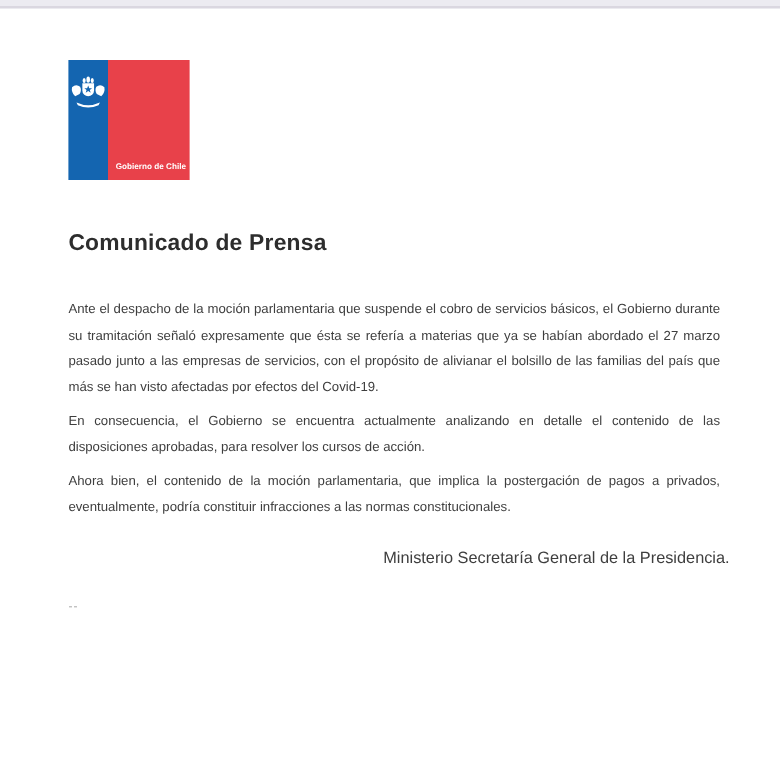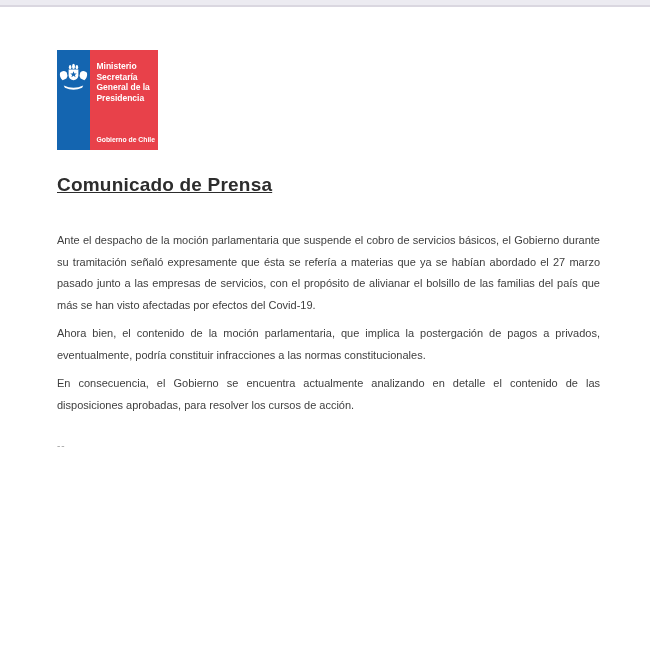--- a/index.html
+++ b/index.html
@@ -32,21 +32,21 @@
   .logo-ministry div {
     font-size: 8.5px; font-weight: bold; line-height: 10.5px; white-space: nowrap;
   }
   .logo-footer {
     margin-top: auto; font-size: 6.8px; font-weight: bold; white-space: nowrap;
   }
 
   
   .title {
     font-size: 19px; font-weight: bold; color: #2D2D2D;
-    margin: 24px 0 0 0; letter-spacing: 0.2px; text-decoration: underline;
+    margin: 42px 0 0 0; letter-spacing: 0.2px;
   }
   .body-text { margin-top: 34px; }
   .para {
     font-size: 11px; line-height: 21.5px; color: #3E3E3E;
     text-align: justify; margin: 0 0 7px 0;
   }
   .signature {
     margin-top: 20px; margin-right: -8px;
     text-align: right; font-size: 13.6px; line-height: 21.5px; color: #3E3E3E;
   }
@@ -73,35 +73,30 @@
               <path d="M15.5 8.5 h13 v8 a6.5 6.5 0 0 1 -6.5 6.5 a6.5 6.5 0 0 1 -6.5 -6.5 z"></path>
               <path d="M4 13 q4.5 -4.5 9 -0.5 q2 4 -0.5 8 l-5 2.5 q-4.5 -4 -3.5 -10"></path>
               <path d="M40 13 q-4.5 -4.5 -9 -0.5 q-2 4 0.5 8 l5 2.5 q4.5 -4 3.5 -10"></path>
               <path d="M9 30 q13 6 26 0 l-1.5 3 q-11.5 5 -23 0 z"></path>
             </g>
             <polygon points="22,11 23.2,14 26.3,14 23.8,15.9 24.8,19 22,17.1 19.2,19 20.2,15.9 17.7,14 20.8,14" fill="#1465B0"></polygon>
           </svg>
         </span>
       </div>
       <div class="logo-red">
-        <div class="logo-ministry">
-          <div>Ministerio</div>
-          <div>Secretaría</div>
-          <div>General de la</div>
-          <div>Presidencia</div>
-        </div>
         <div class="logo-footer">Gobierno de Chile</div>
       </div>
     </div>
 
     <h1 class="title">Comunicado de Prensa</h1>
 
     <div class="body-text">
       <p class="para">Ante el despacho de la moción parlamentaria que suspende el cobro de servicios básicos, el Gobierno durante su tramitación señaló expresamente que ésta se refería a materias que ya se habían abordado el 27 marzo pasado junto a las empresas de servicios, con el propósito de alivianar el bolsillo de las familias del país que más se han visto afectadas por efectos del Covid-19.</p>
+      <p class="para">En consecuencia, el Gobierno se encuentra actualmente analizando en detalle el contenido de las disposiciones aprobadas, para resolver los cursos de acción.</p>
       <p class="para">Ahora bien, el contenido de la moción parlamentaria, que implica la postergación de pagos a privados, eventualmente, podría constituir infracciones a las normas constitucionales.</p>
-      <p class="para">En consecuencia, el Gobierno se encuentra actualmente analizando en detalle el contenido de las disposiciones aprobadas, para resolver los cursos de acción.</p>
     </div>
 
+    <div class="signature">Ministerio Secretaría General de la Presidencia.</div>
 
     <div class="footer-mark">--</div>
 
   </div>
 </div>
 
 </body></html>

